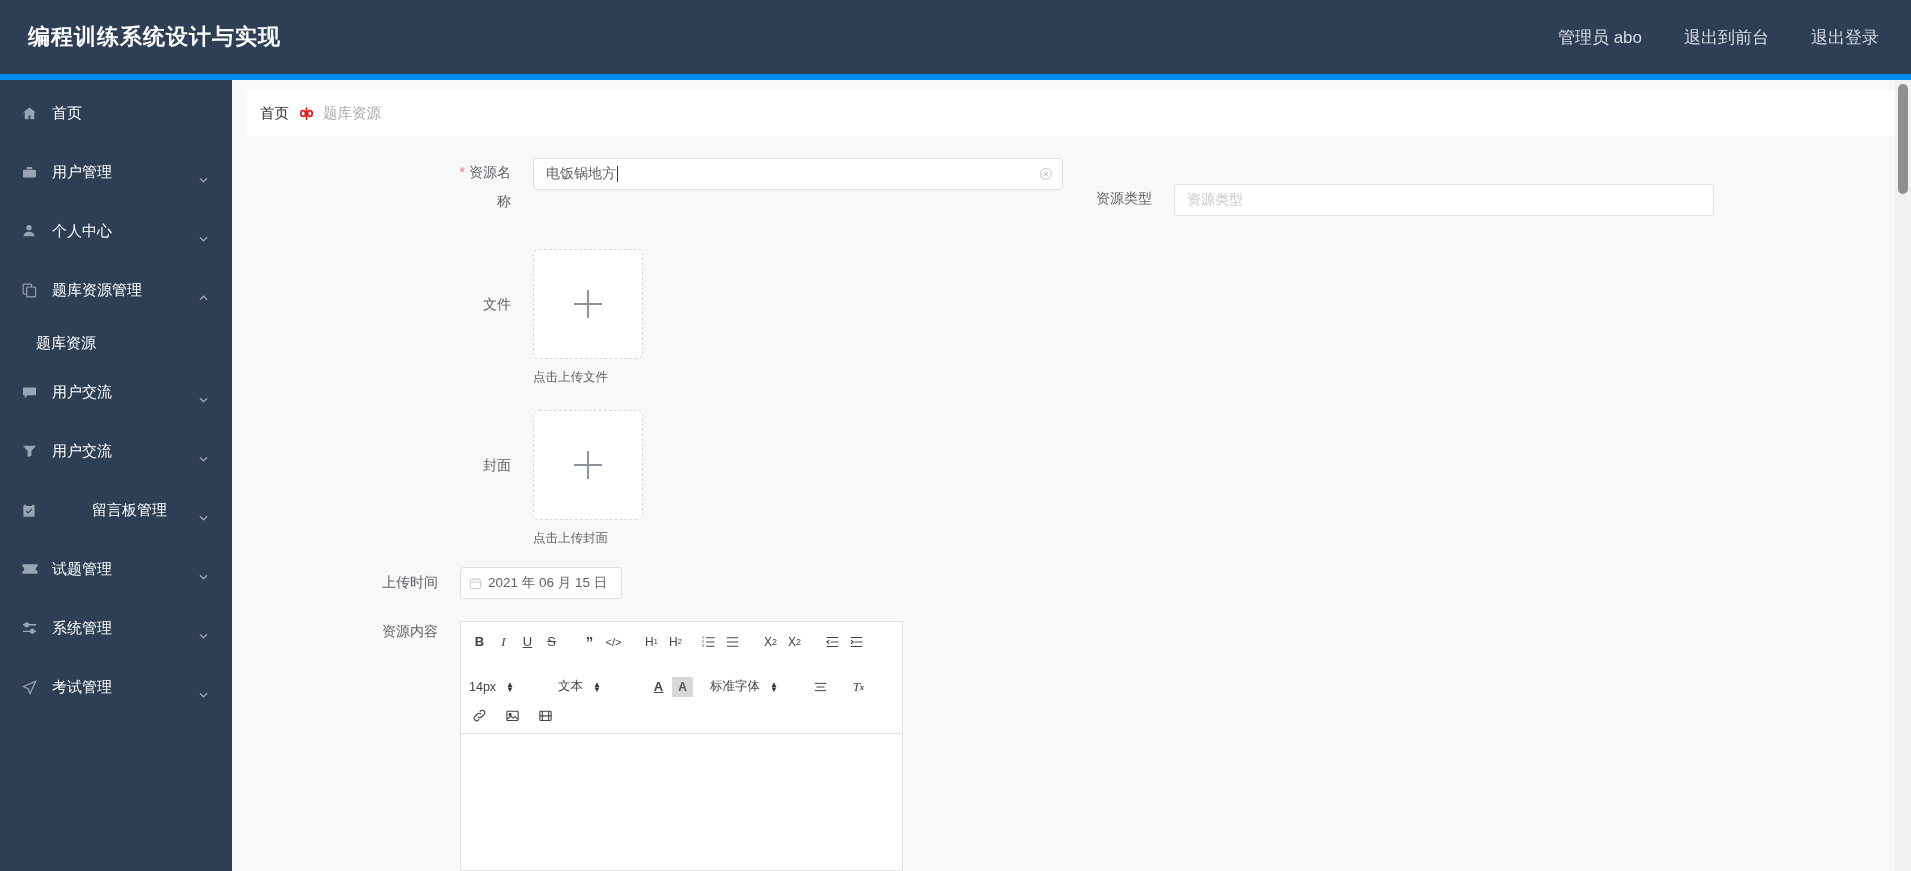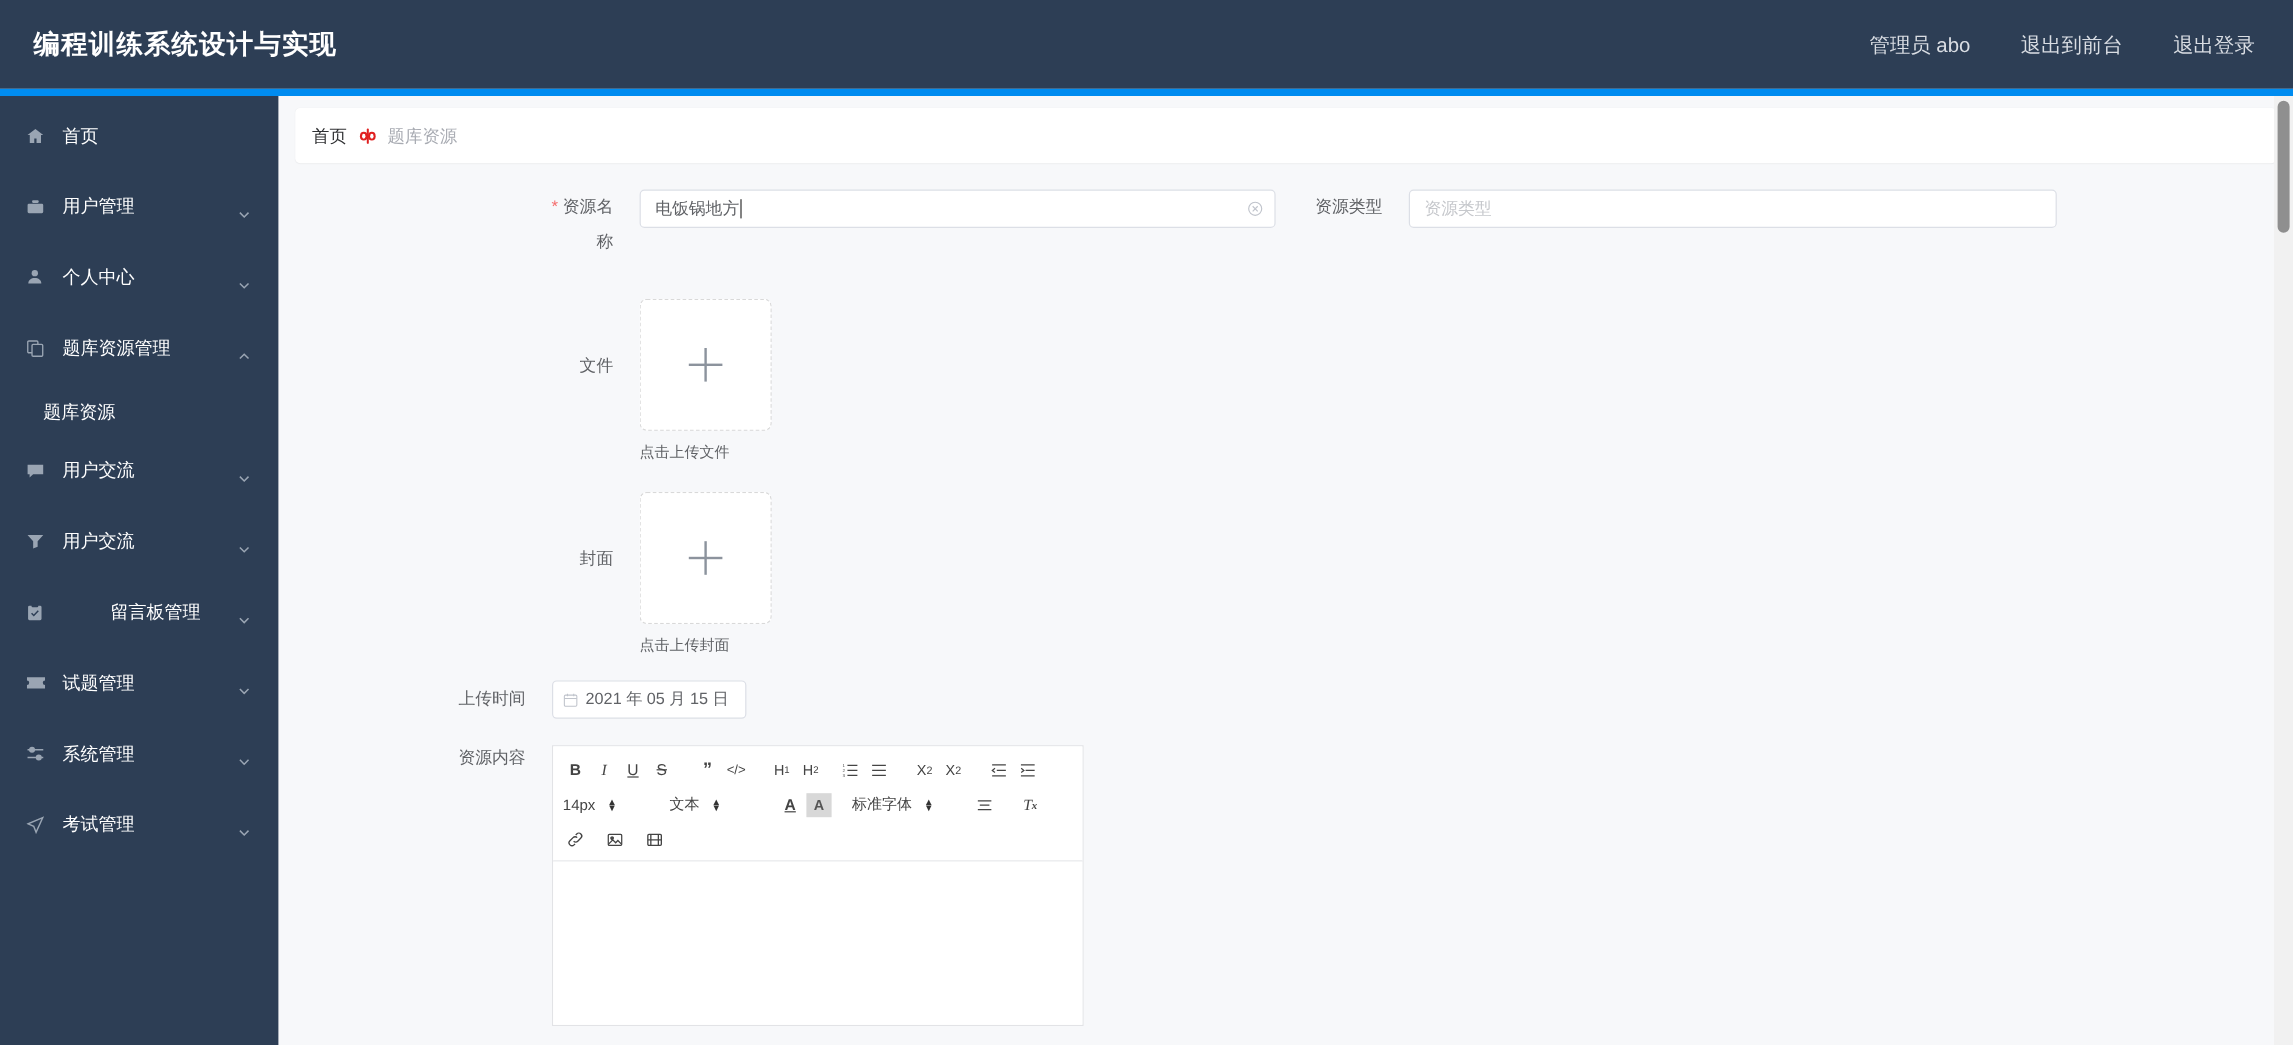--- a/index.html
+++ b/index.html
@@ -438,21 +438,21 @@
           <ellipse cx="4.4" cy="8" rx="1.5" ry="2.2"></ellipse>
           <ellipse cx="11.6" cy="8" rx="1.5" ry="2.2"></ellipse>
         </g>
       </svg>
     </span>
     <span class="crumb-text muted">题库资源</span>
   </div>
 
   <div class="form-area">
 
-    <div class="frow" style="padding-left:0;">
+    <div class="frow" style="padding-left:0;align-items:flex-end;">
 
       <div style="position:relative; display:flex; width:850px;">
         <div class="flabel" style="width:78px; margin-left:215px; line-height:29px;">
           <span class="req">*</span><span>资源名称</span>
         </div>
         <div class="inp" style="width:530px; margin-left:8px;">
           <span class="val">电饭锅地方</span>
             <span class="caret"></span>
           <span class="clear-icon">
             <svg width="14" height="14" viewBox="0 0 16 16" fill="none" stroke="#c0c4cc" stroke-width="1.1">
@@ -493,21 +493,21 @@
 
     <div class="frow" style="margin-top:20px;">
       <div class="flabel" style="width:78px; margin-left:142px; line-height:31px;">上传时间</div>
       <div class="datepick" style="margin-left:8px;">
         <span class="cal">
           <svg width="13" height="13" viewBox="0 0 16 16" fill="none" stroke="currentColor" stroke-width="1.1">
             <rect x="1.6" y="2.8" width="12.8" height="11.4" rx="1.2"></rect>
               <path d="M1.6 6.3h12.8M4.8 1.3v2.6M11.2 1.3v2.6"></path>
           </svg>
         </span>
-        <span>2021 年 05 月 15 日</span>
+        <span>2021 年 06 月 15 日</span>
       </div>
     </div>
 
     <div class="frow" style="margin-top:22px;">
       <div class="flabel" style="width:78px; margin-left:142px; line-height:20px;">资源内容</div>
       <div class="editor" style="margin-left:8px;">
         <div class="editor-toolbar">
 
           <div class="tb-row">
             <span class="tb-btn" style="font-weight:bold;">B</span>
@@ -543,21 +543,21 @@
                   <path d="M0.8 1.5h12.4M5 6.5h8.2M0.8 11.5h12.4M3.4 4.6L0.9 6.5l2.5 1.9"></path>
                 </svg>
             </span>
             <span class="tb-btn">
               <svg width="13" height="12" viewBox="0 0 14 13" fill="none" stroke="#444" stroke-width="1.1">
                   <path d="M0.8 1.5h12.4M5 6.5h8.2M0.8 11.5h12.4M1 4.6l2.5 1.9L1 8.4"></path>
                 </svg>
             </span>
           </div>
 
-          <div class="tb-row" style="margin-top:6px;">
+          <div class="tb-row" style="margin-top:22px;">
             <span class="tb-select" style="width:72px;">
               <span class="lbl">14px</span>
               <span class="spin">
                   <span>▲</span>
                   <span>▼</span>
                 </span>
             </span>
             <span class="tb-gap"></span>
             <span class="tb-select" style="width:78px;">
               <span class="lbl">文本</span>

